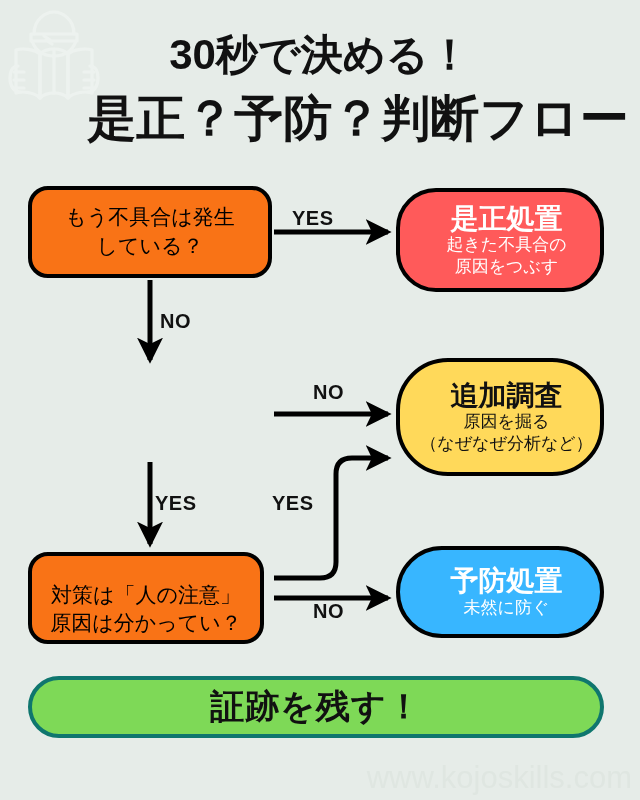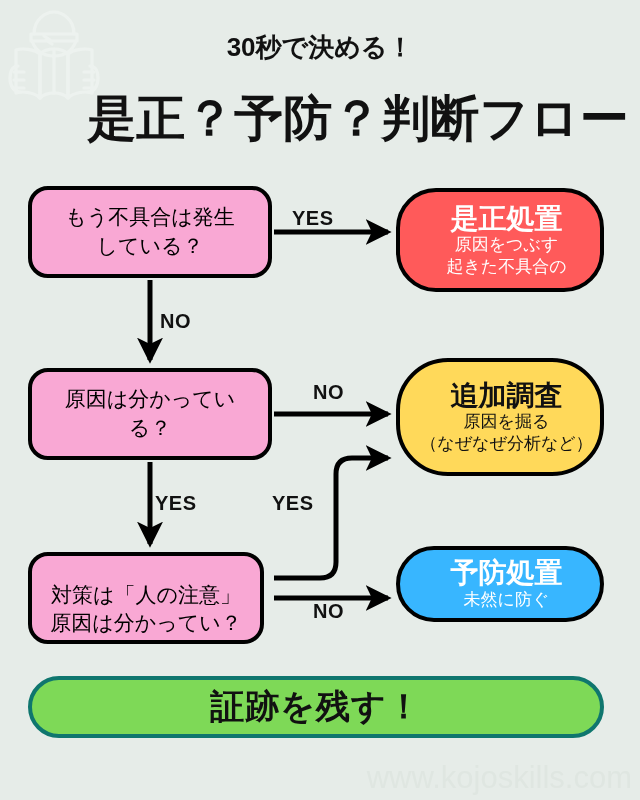--- a/index.html
+++ b/index.html
@@ -31,21 +31,21 @@
     opacity: 0.55;
   }
 
   
   #title-small {
     position: absolute;
     left: 0;
     top: 34px;
     width: 640px;
     text-align: center;
-    font-size: 26px;
+    font-size: 42px;
     font-weight: 700;
     color: #111111;
     letter-spacing: 0px;
     line-height: 1;
     white-space: nowrap;
   }
   #title-main {
     position: absolute;
     left: 0;
     top: 92px;
@@ -65,21 +65,21 @@
     left: 0;
     top: 0;
     width: 640px;
     height: 800px;
     pointer-events: none;
   }
 
   
   .dbox {
     position: absolute;
-    background: #f9a8d4;
+    background: #f97316;
     border: 4px solid #000000;
     border-radius: 20px;
     box-sizing: border-box;
     display: flex;
     align-items: center;
     justify-content: center;
     text-align: center;
     color: #000000;
     font-size: 21px;
     line-height: 1.36;
@@ -116,21 +116,21 @@
     border-radius: 40px;
     color: #ffffff;
   }
   #box-investigate {
     left: 396px; top: 358px; width: 208px; height: 118px;
     background: #ffd95a;
     border-radius: 52px;
     color: #111111;
   }
   #box-preventive {
-    left: 396px; top: 546px; width: 208px; height: 76px;
+    left: 396px; top: 546px; width: 208px; height: 92px;
     background: #38b6ff;
     border-radius: 46px;
     color: #ffffff;
   }
 
   #box-q1 { left: 28px; top: 186px;  width: 244px; height: 92px; }
   #box-q2 { left: 28px; top: 368px;  width: 244px; height: 92px; }
   #box-q3 { left: 28px; top: 552px;  width: 236px; height: 92px; align-items: flex-end; }
 
   
@@ -224,38 +224,32 @@
     </g>
   </svg>
 
   <div class="dbox" id="box-q1">
     <div>
       <span>もう不具合は発生</span>
       <span>している？</span>
     </div>
   </div>
 
-  <div class="dbox" id="box-q2">
-    <div>
-      <span>原因は分かってい</span>
-      <span>る？</span>
-    </div>
-  </div>
 
   <div class="dbox" id="box-q3">
     <div>
       <span>対策は「人の注意」</span>
       <span>原因は分かってい？</span>
     </div>
   </div>
 
   <div class="obox" id="box-corrective">
     <div class="otitle">是正処置</div>
+    <div class="osub">起きた不具合の</div>
     <div class="osub">原因をつぶす</div>
-    <div class="osub">起きた不具合の</div>
   </div>
 
   <div class="obox" id="box-investigate">
     <div class="otitle">追加調査</div>
     <div class="osub">原因を掘る</div>
     <div class="osub">（なぜなぜ分析など）</div>
   </div>
 
   <div class="obox" id="box-preventive">
     <div class="otitle">予防処置</div>

